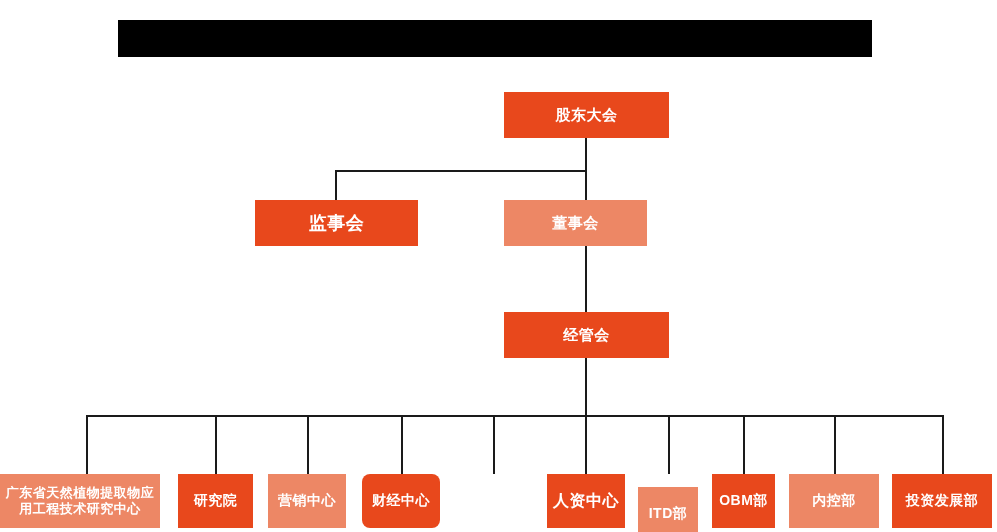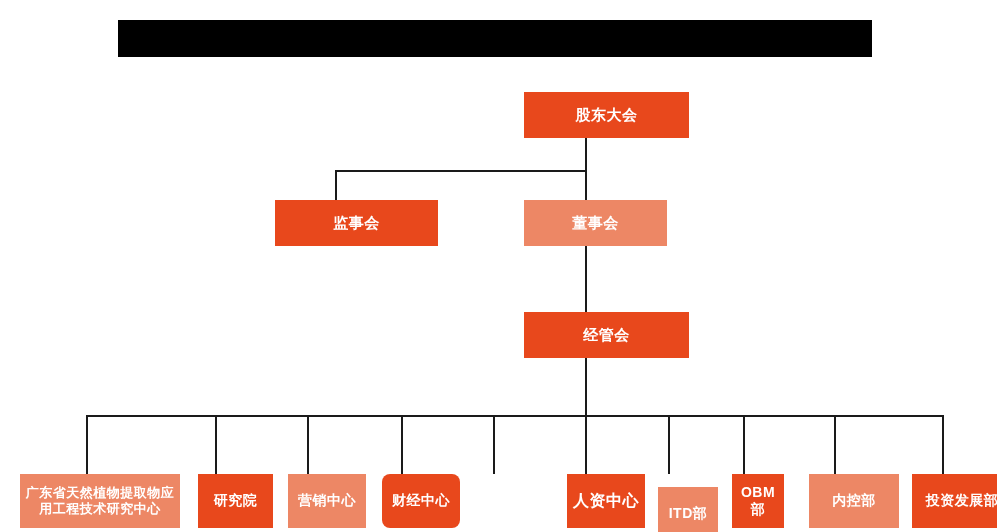--- a/index.html
+++ b/index.html
@@ -31,21 +31,20 @@
     display: flex;
     align-items: center;
     justify-content: center;
     text-align: center;
     color: #ffffff;
     font-weight: bold;
     line-height: 1.25;
     box-sizing: border-box;
     padding: 2px 3px;
     letter-spacing: 0.5px;
-    margin-left: 20px;
   }
   .node.dark  { background: #E8481C; }
   .node.light { background: #ED8765; }
 
   .node-label {
     display: block;
     width: 100%;
   }
 
   
@@ -78,21 +77,21 @@
   <div class="conn v" style="left: 585px; top: 415px; height: 59px; background: rgb(26, 26, 26);"></div>
   <div class="conn v" style="left: 668px; top: 415px; height: 59px; background: rgb(26, 26, 26);"></div>
   <div class="conn v" style="left: 743px; top: 415px; height: 59px; background: rgb(26, 26, 26);"></div>
   <div class="conn v" style="left: 834px; top: 415px; height: 59px; background: rgb(26, 26, 26);"></div>
   <div class="conn v" style="left: 942px; top: 415px; height: 59px; background: rgb(26, 26, 26);"></div>
 
   <div class="node dark" style="left: 504px; top: 92px; width: 165px; height: 46px; font-size: 15px;">
     <span class="node-label">股东大会</span>
   </div>
 
-  <div class="node dark" style="left: 255px; top: 200px; width: 163px; height: 46px; font-size: 15px;">
+  <div class="node dark" style="left: 255px; top: 200px; width: 163px; height: 46px; font-size: 18px;">
     <span class="node-label">监事会</span>
   </div>
   <div class="node light" style="left: 504px; top: 200px; width: 143px; height: 46px; font-size: 15px;">
     <span class="node-label">董事会</span>
   </div>
 
   <div class="node dark" style="left: 504px; top: 312px; width: 165px; height: 46px; font-size: 15px;">
     <span class="node-label">经管会</span>
   </div>
 
@@ -107,21 +106,21 @@
   </div>
   <div class="node dark" style="left: 362px; top: 474px; width: 78px; height: 54px; font-size: 14px; border-radius: 8px;">
     <span class="node-label">财经中心</span>
   </div>
   <div class="node dark" style="left: 547px; top: 474px; width: 78px; height: 54px; font-size: 16px;">
     <span class="node-label">人资中心</span>
   </div>
   <div class="node light" style="left: 638px; top: 487px; width: 60px; height: 54px; font-size: 14px; justify-content: flex-end;">
     <span class="node-label">ITD部</span>
   </div>
-  <div class="node dark" style="left: 712px; top: 474px; width: 52px; height: 54px; font-size: 14px; justify-content: center;">
+  <div class="node dark" style="left: 712px; top: 474px; width: 63px; height: 54px; font-size: 14px; justify-content: center;">
     <span class="node-label">OBM部</span>
   </div>
   <div class="node light" style="left: 789px; top: 474px; width: 90px; height: 54px; font-size: 14px;">
     <span class="node-label">内控部</span>
   </div>
   <div class="node dark" style="left: 892px; top: 474px; width: 100px; height: 54px; font-size: 14px;">
     <span class="node-label">投资发展部</span>
   </div>
 
 </div>

